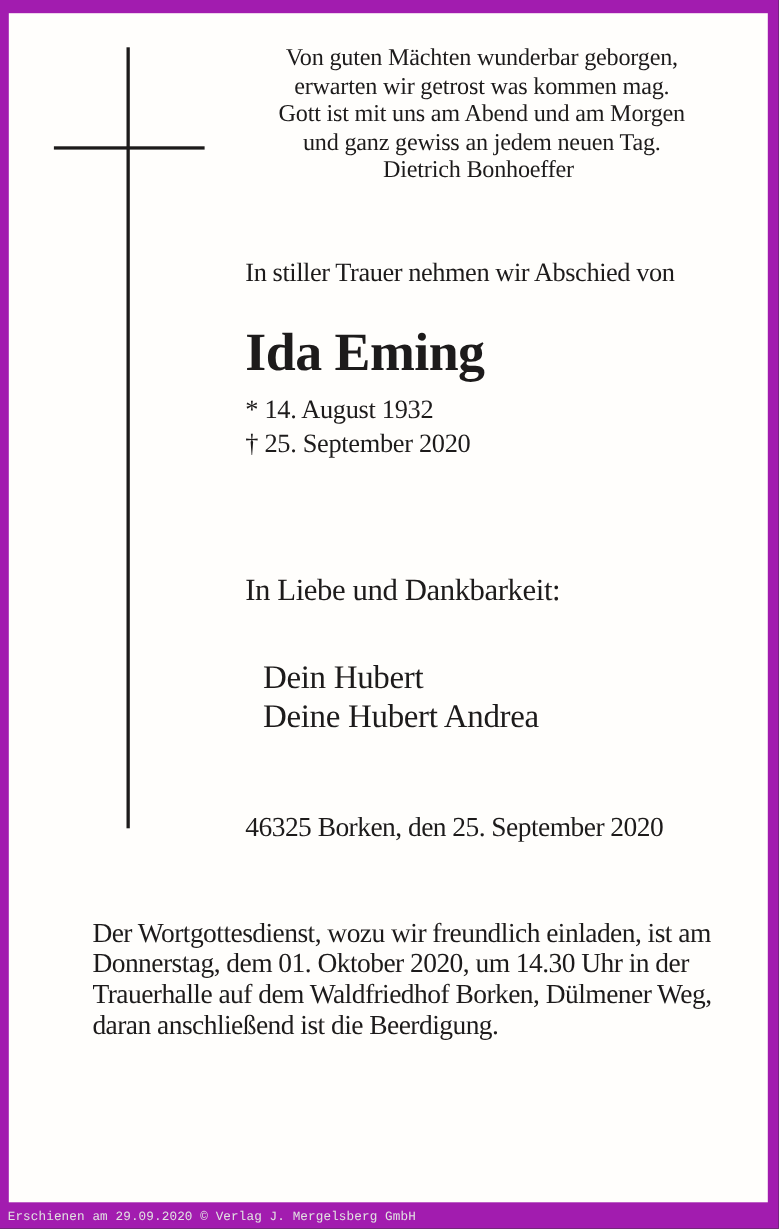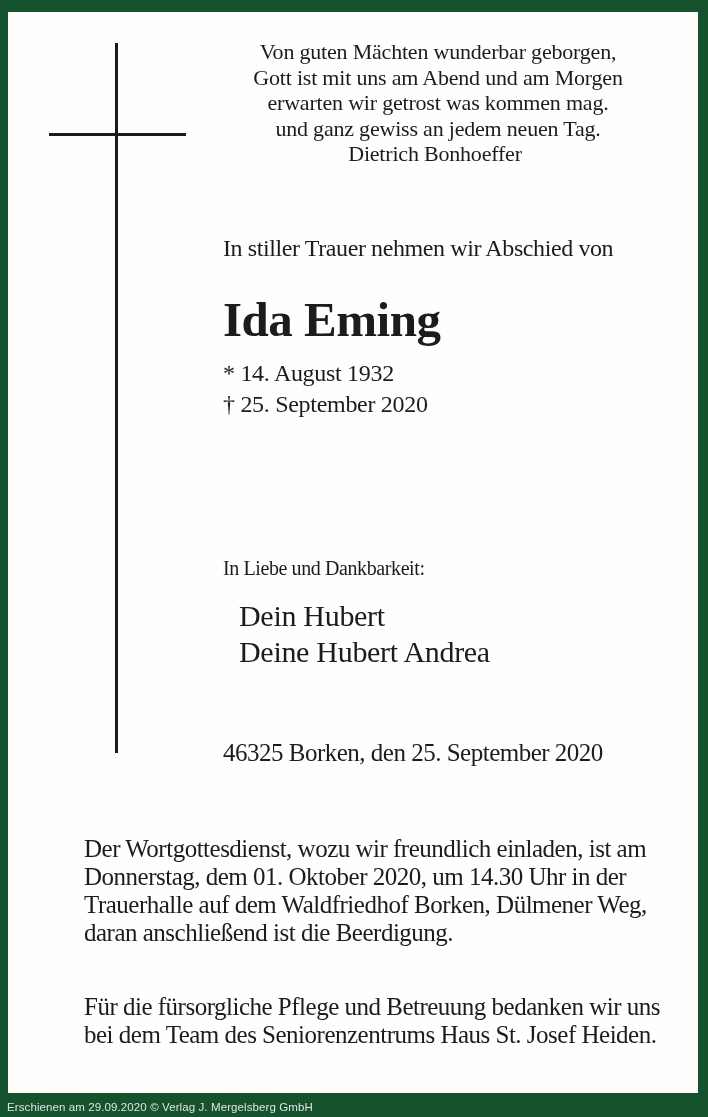--- a/index.html
+++ b/index.html
@@ -4,21 +4,21 @@
 <style>
   html, body {
     margin: 0;
     padding: 0;
     background: #2a2a2a;
   }
   .page {
     position: relative;
     width: 708px;
     height: 1117px;
-    background: #14532d;
+    background: #a21caf;
     overflow: hidden;
     font-family: "Liberation Serif", serif;
   }
   .paper {
     position: absolute;
     left: 8px;
     top: 12px;
     width: 690px;
     height: 1081px;
     background: #fffefc;
@@ -85,24 +85,23 @@
   .dates {
     margin-top: 12px;
     font-size: 24px;
     line-height: 31px;
     letter-spacing: -0.3px;
   }
   .gratitude {
     position: absolute;
     left: 215px;
     top: 509px;
-    font-size: 20px;
+    font-size: 28px;
     letter-spacing: -0.4px;
     white-space: nowrap;
-    margin-top: 36px;
   }
   .mourners {
     position: absolute;
     left: 215px;
     top: 586px;
     font-size: 30px;
     line-height: 36px;
     letter-spacing: -0.3px;
     white-space: nowrap;
     margin-left: 16px;
@@ -124,42 +123,42 @@
     letter-spacing: -0.5px;
     white-space: pre-line;
     margin-left: 36px;
   }
   .para-service { top: 823px; }
   .para-thanks  { top: 981px; }
   .footer {
     position: absolute;
     left: 7px;
     bottom: 4px;
-    font-family: Liberation Sans, sans-serif;
+    font-family: Liberation Mono, monospace;
     font-size: 11.5px;
     letter-spacing: 0.1px;
     color: #e2e2e2;
     white-space: nowrap;
   }
 </style>
 </head>
 <body>
 
 <div class="page">
   <div class="paper">
 
     <div class="cross">
       <div class="cross-v"></div>
       <div class="cross-h"></div>
     </div>
 
     <div class="quote">
       <div>Von guten Mächten wunderbar geborgen,</div>
+      <div>erwarten wir getrost was kommen mag.</div>
       <div>Gott ist mit uns am Abend und am Morgen</div>
-      <div>erwarten wir getrost was kommen mag.</div>
       <div>und ganz gewiss an jedem neuen Tag.</div>
       <div class="quote-attr">Dietrich Bonhoeffer</div>
     </div>
 
     <div class="intro">In stiller Trauer nehmen wir Abschied von</div>
 
     <div class="name-block">
       <div class="deceased-name">Ida Eming</div>
       <div class="dates">
         <div>* 14. August 1932</div>
@@ -174,19 +173,17 @@
       <div>Deine Hubert Andrea</div>
     </div>
 
     <div class="place-date">46325 Borken, den 25. September 2020</div>
 
     <div class="para para-service">Der Wortgottesdienst, wozu wir freundlich einladen, ist am
 Donnerstag, dem 01. Oktober 2020, um 14.30 Uhr in der
 Trauerhalle auf dem Waldfriedhof Borken, Dülmener Weg,
 daran anschließend ist die Beerdigung.</div>
 
-    <div class="para para-thanks">Für die fürsorgliche Pflege und Betreuung bedanken wir uns
-bei dem Team des Seniorenzentrums Haus St. Josef Heiden.</div>
 
   </div>
 
   <div class="footer">Erschienen am 29.09.2020 © Verlag J. Mergelsberg GmbH</div>
 </div>
 
 </body></html>

